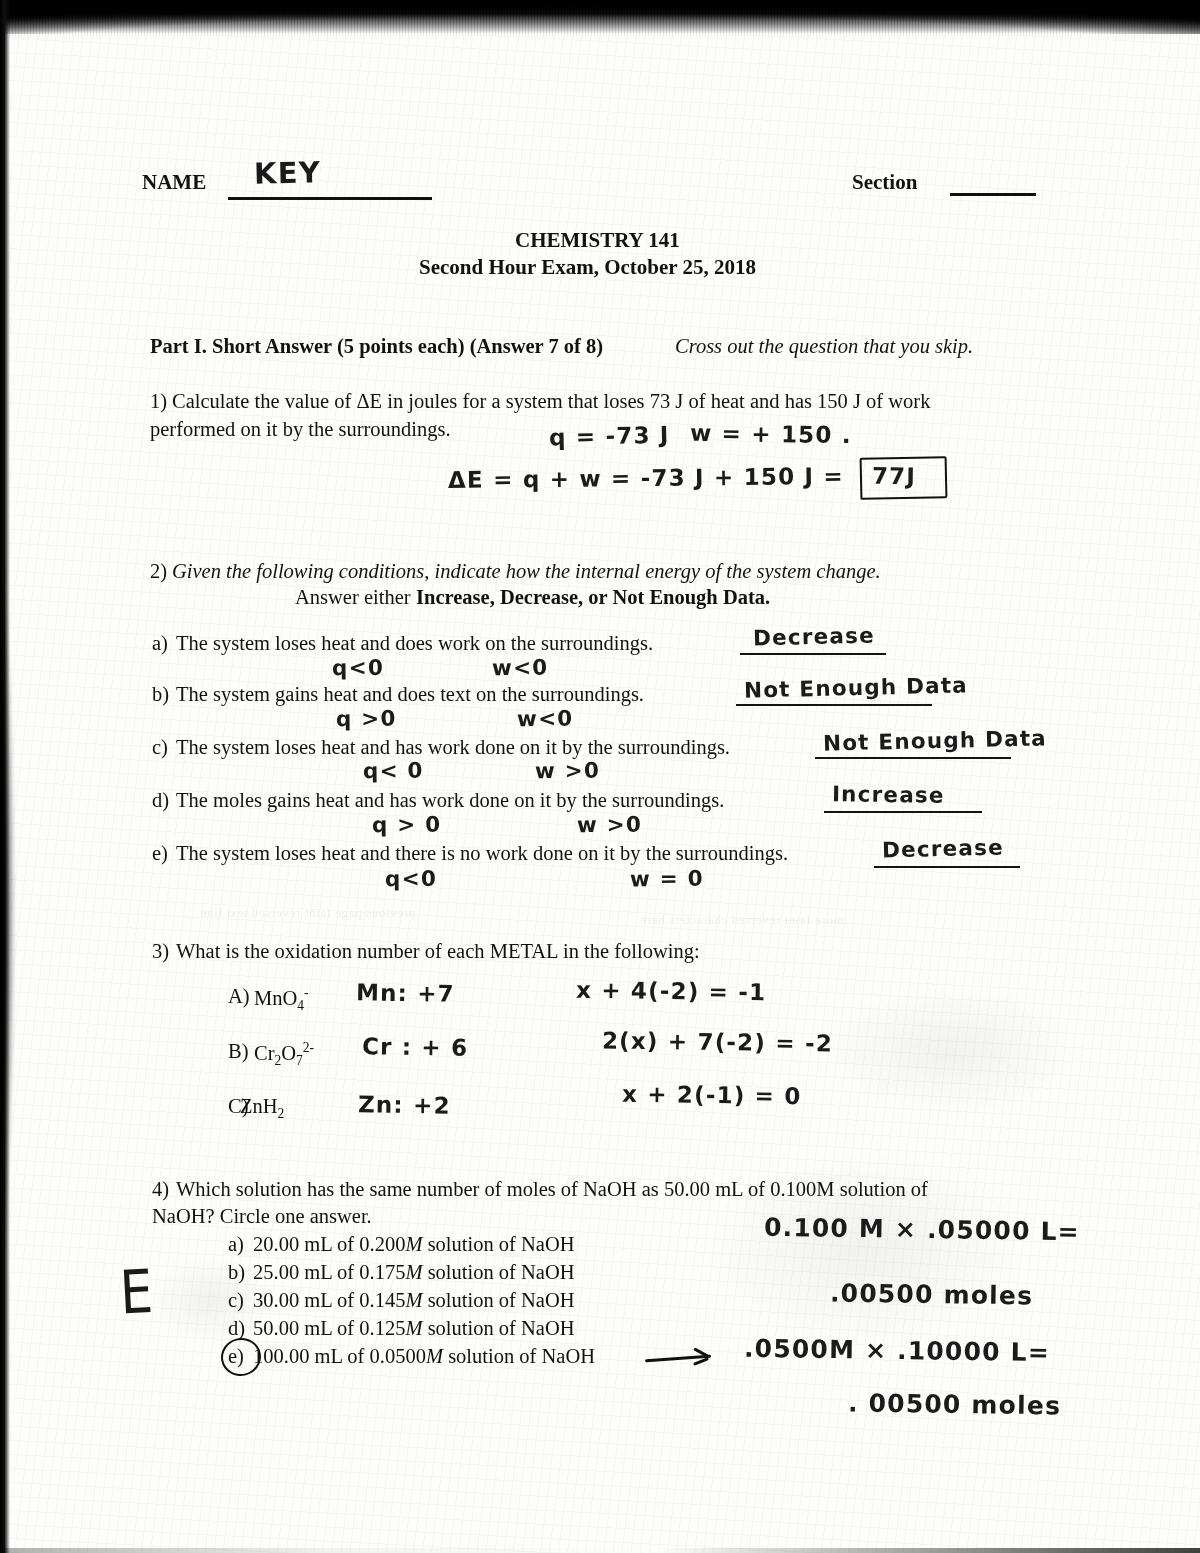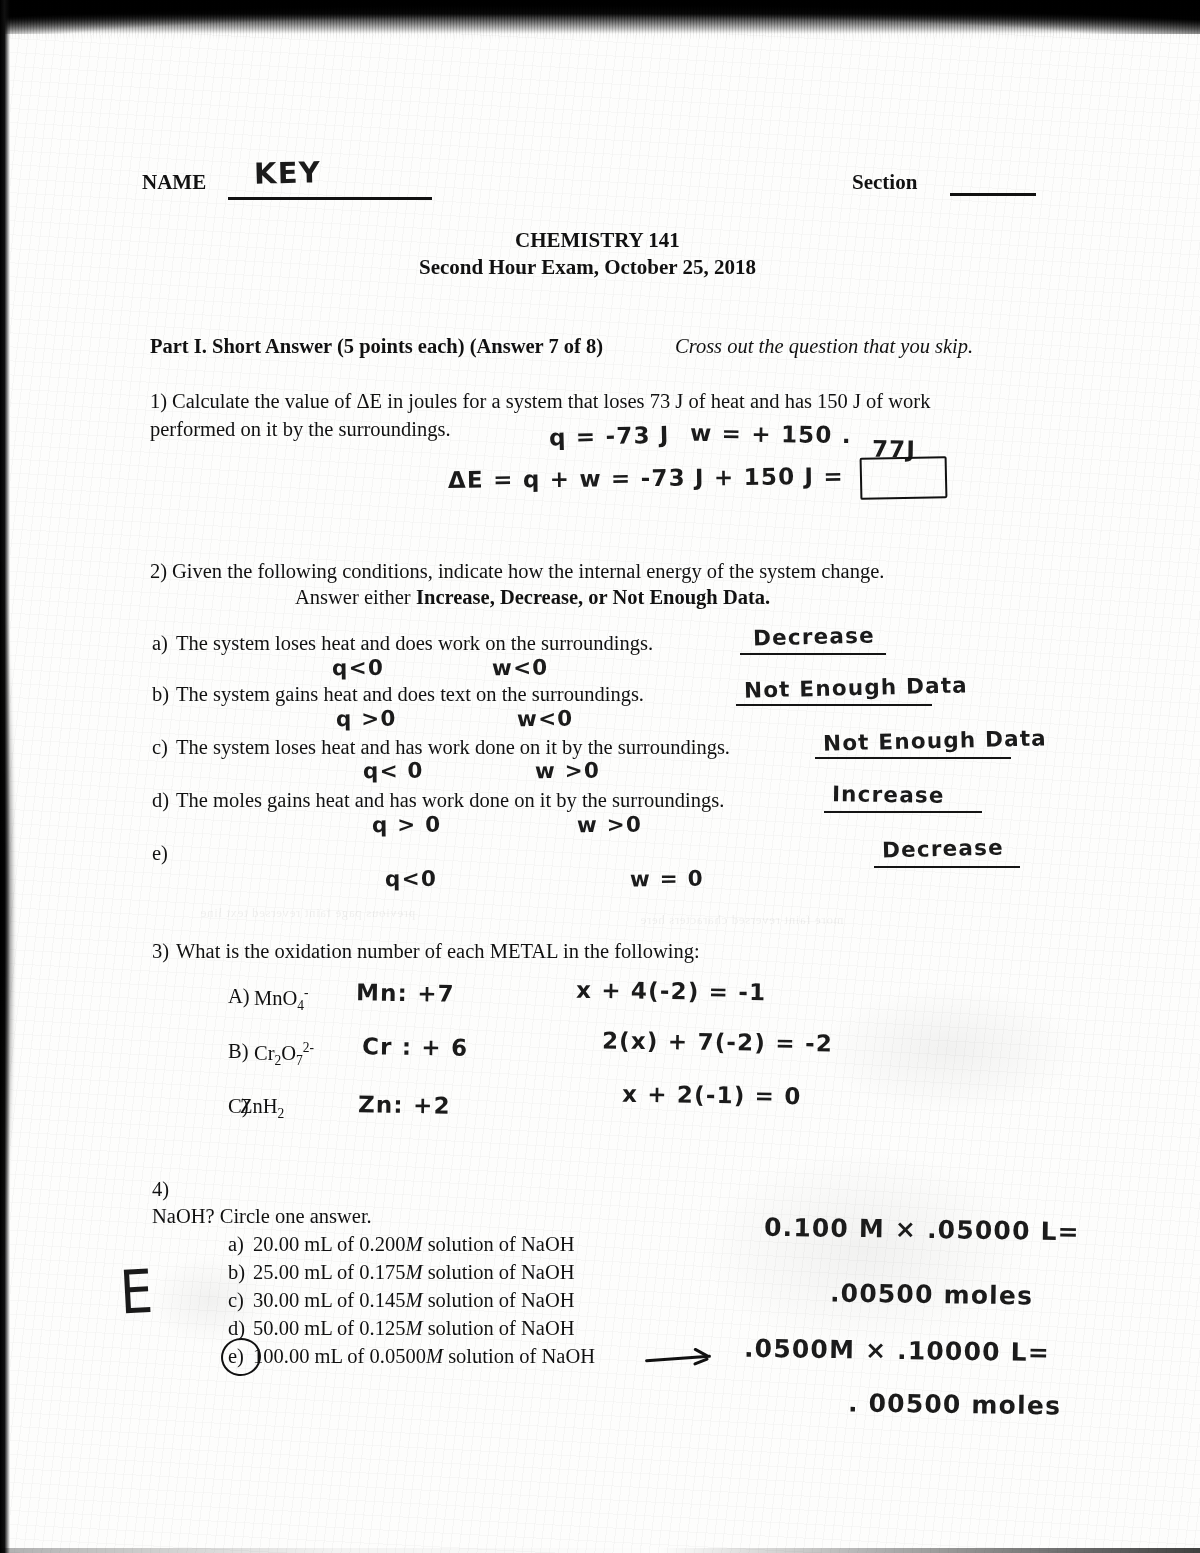--- a/index.html
+++ b/index.html
@@ -202,25 +202,25 @@
     <div class="t bold p20" style="left:150px; top:335px;">Part I. Short Answer (5 points each)  (Answer 7 of 8)</div>
     <div class="t ital p20" style="left:675px; top:335px;">Cross out the question that you skip.</div>
 
     <div class="t p20" style="left:150px; top:390px;">1)</div>
     <div class="t p20" style="left:172px; top:390px;">Calculate the value of ΔE in joules for a system that loses 73 J of heat and has 150 J of work</div>
     <div class="t p20" style="left:150px; top:418px;">performed on it by the surroundings.</div>
 
     <div class="hw h22 hw-a" style="left:549px; top:423px;">q = -73 J</div>
     <div class="hw h22 hw-c" style="left:690px; top:421px;">w = + 150 .</div>
     <div class="hw h22 hw-d" style="left:448px; top:465px;">ΔE = q + w  =  -73 J + 150 J =</div>
-    <div class="hw h22 hw-c" style="left:872px; top:436px;">77J</div>
+    <div class="hw h22 hw-c" style="left:872px; top:463px;">77J</div>
     <div class="hw-box" style="left:860px; top:457px; width:83px; height:38px;"></div>
 
     <div class="t p20" style="left:150px; top:560px;">2)</div>
-    <div class="t p20" style="left:172px; top:560px;">Given the following conditions, indicate how the internal energy of the system change.</div>
+    <div class="t p20" style="left:172px; top:560px;font-style:italic;">Given the following conditions, indicate how the internal energy of the system change.</div>
     <div class="t p20" style="left:295px; top:586px;">Answer either </div>
     <div class="t bold p20" style="left:416px; top:586px;">Increase, Decrease, or Not Enough Data.</div>
 
     <div class="t p20" style="left:152px; top:632px;">a)</div>
     <div class="t p20" style="left:176px; top:632px;">The system loses heat and does work on the surroundings.</div>
     <div class="hw h21 hw-a" style="left:753px; top:624px;">Decrease</div>
     <div class="hw-underline" style="left:740px; top:653px; width:146px;"></div>
     <div class="hw h21 hw-d" style="left:332px; top:655px;">q&lt;0</div>
     <div class="hw h21 hw-d" style="left:492px; top:655px;">w&lt;0</div>
 
@@ -239,20 +239,21 @@
     <div class="hw h21 hw-d" style="left:535px; top:758px;">w &gt;0</div>
 
     <div class="t p20" style="left:152px; top:789px;">d)</div>
     <div class="t p20" style="left:176px; top:789px;">The moles gains heat and has work done on it by the surroundings.</div>
     <div class="hw h21 hw-c" style="left:832px; top:782px;">Increase</div>
     <div class="hw-underline" style="left:824px; top:811px; width:158px;"></div>
     <div class="hw h21 hw-d" style="left:372px; top:812px;">q &gt; 0</div>
     <div class="hw h21 hw-d" style="left:577px; top:812px;">w &gt;0</div>
 
     <div class="t p20" style="left:152px; top:842px;">e)</div>
+    <div class="t p20" style="left:176px; top:842px;">The system loses heat and there is no work done on it by the surroundings.</div>
     <div class="hw h21 hw-a" style="left:882px; top:836px;">Decrease</div>
     <div class="hw-underline" style="left:874px; top:866px; width:146px;"></div>
     <div class="hw h21 hw-d" style="left:385px; top:866px;">q&lt;0</div>
     <div class="hw h21 hw-d" style="left:630px; top:866px;">w = 0</div>
 
     <div class="t p20" style="left:152px; top:940px;">3)</div>
     <div class="t p20" style="left:176px; top:940px;">What is the oxidation number of each METAL in the following:</div>
 
     <div class="t p20" style="left:228px; top:985px;">A)</div>
     <div class="t p20" style="left:254px; top:985px;"><span>MnO</span><sub>4</sub><sup>-</sup></div>
@@ -263,20 +264,21 @@
     <div class="t p20" style="left:254px; top:1040px;"><span>Cr</span><sub>2</sub><span>O</span><sub>7</sub><sup>2-</sup></div>
     <div class="hw h22 hw-c" style="left:362px; top:1034px;">Cr : + 6</div>
     <div class="hw h22 hw-c" style="left:602px; top:1029px;">2(x) + 7(-2) = -2</div>
 
     <div class="t p20" style="left:228px; top:1095px;">C)</div>
     <div class="t p20" style="left:240px; top:1095px;"><span>ZnH</span><sub>2</sub></div>
     <div class="hw h22 hw-c" style="left:358px; top:1092px;">Zn: +2</div>
     <div class="hw h22 hw-c" style="left:622px; top:1082px;">x + 2(-1) = 0</div>
 
     <div class="t p20" style="left:152px; top:1178px;">4)</div>
+    <div class="t p20" style="left:176px; top:1178px;">Which solution has the same number of moles of NaOH as 50.00 mL of 0.100M solution of</div>
     <div class="t p20" style="left:152px; top:1205px;">NaOH? Circle one answer.</div>
 
     <div class="t p20" style="left:228px; top:1233px;">a)</div>
     <div class="t p20" style="left:253px; top:1233px;"><span>20.00 mL of 0.200</span><i>M</i><span> solution of NaOH</span></div>
 
     <div class="t p20" style="left:228px; top:1261px;">b)</div>
     <div class="t p20" style="left:253px; top:1261px;"><span>25.00 mL of 0.175</span><i>M</i><span> solution of NaOH</span></div>
 
     <div class="t p20" style="left:228px; top:1289px;">c)</div>
     <div class="t p20" style="left:253px; top:1289px;"><span>30.00 mL of 0.145</span><i>M</i><span> solution of NaOH</span></div>

